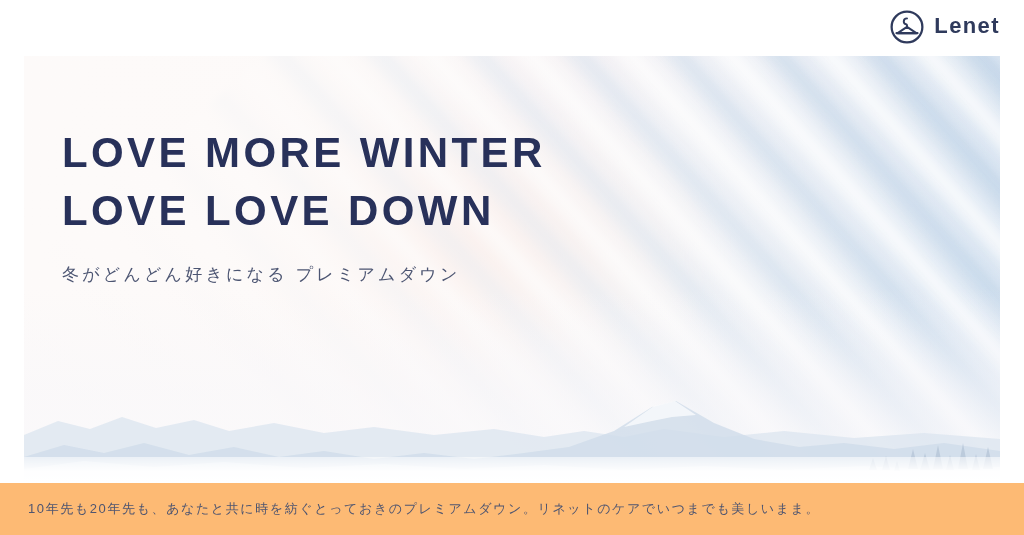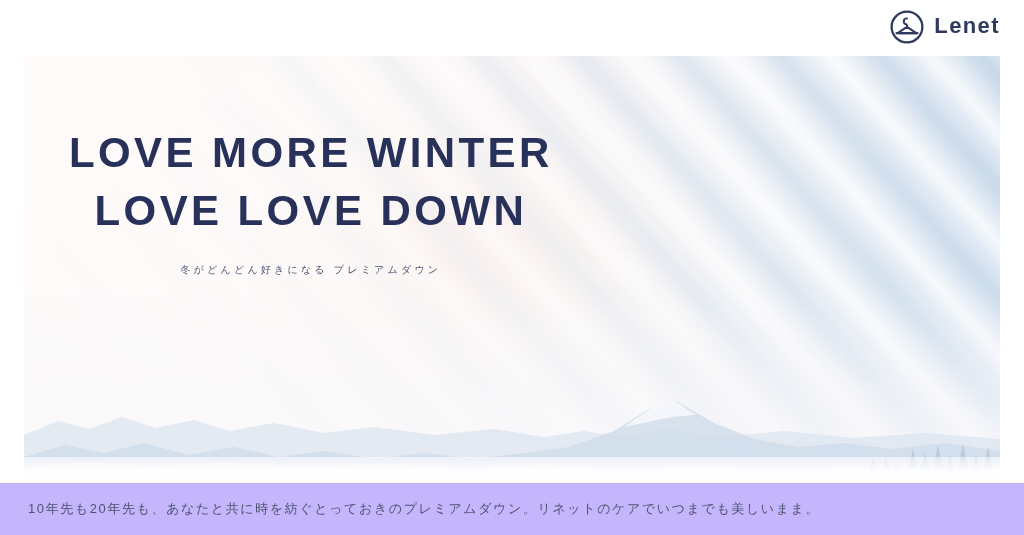--- a/index.html
+++ b/index.html
@@ -138,47 +138,46 @@
     left:0; bottom:0; width:100%; height:26px;
     background:linear-gradient(to bottom,
       rgba(255,255,255,0.55) 0%,
       rgba(255,255,255,0.96) 55%,
       #ffffff 100%);
   }
 
   
   .copy {
     position:absolute;
-    left:45px; top:68px;
+    left:38px; top:68px;
     z-index:12;
-    text-align:center;
   }
   .headline {
     font-size:42px;
     font-weight:bold;
     letter-spacing:3.4px;
     color:#28315a;
     line-height:1.38;
     white-space:nowrap;
   }
   .subhead {
     margin-top:22px;
-    font-size:10px;
+    font-size:17px;
     letter-spacing:3.2px;
     color:#4c5572;
     line-height:1.5;
     white-space:nowrap;
   }
 
   
   .footer {
     position:absolute;
     left:0; top:483px;
     width:1024px; height:52px;
-    background:#c4b5fd;
+    background:#fdba74;
     display:flex;
     align-items:center;
   }
   .footer-text {
     padding-left:28px;
     font-size:13px;
     letter-spacing:1.6px;
     color:#4e5570;
     line-height:1.4;
     white-space:nowrap;

